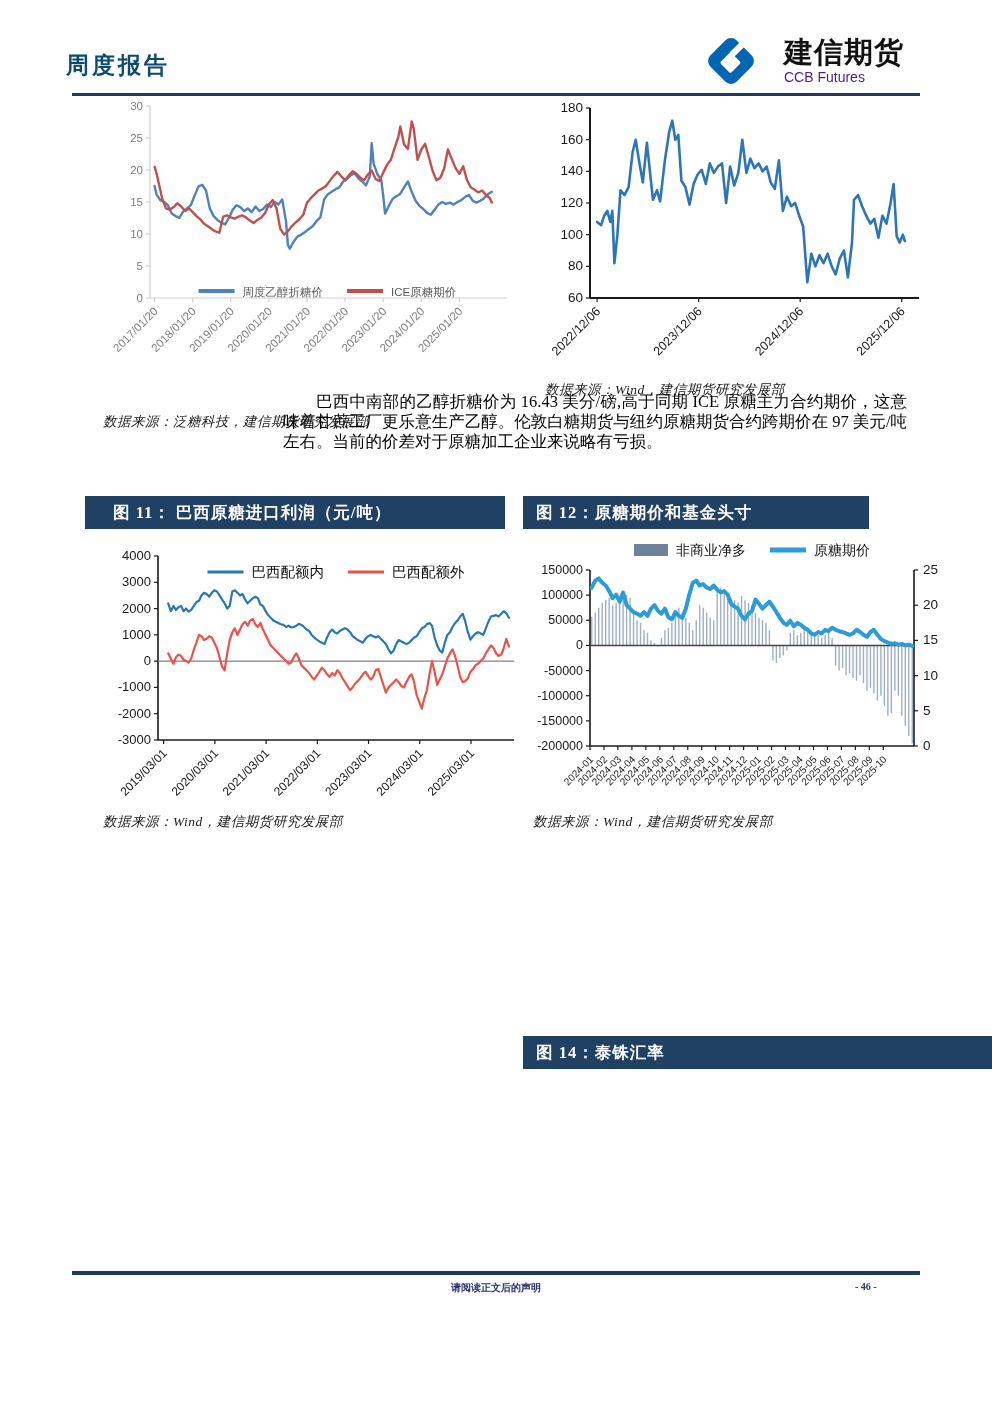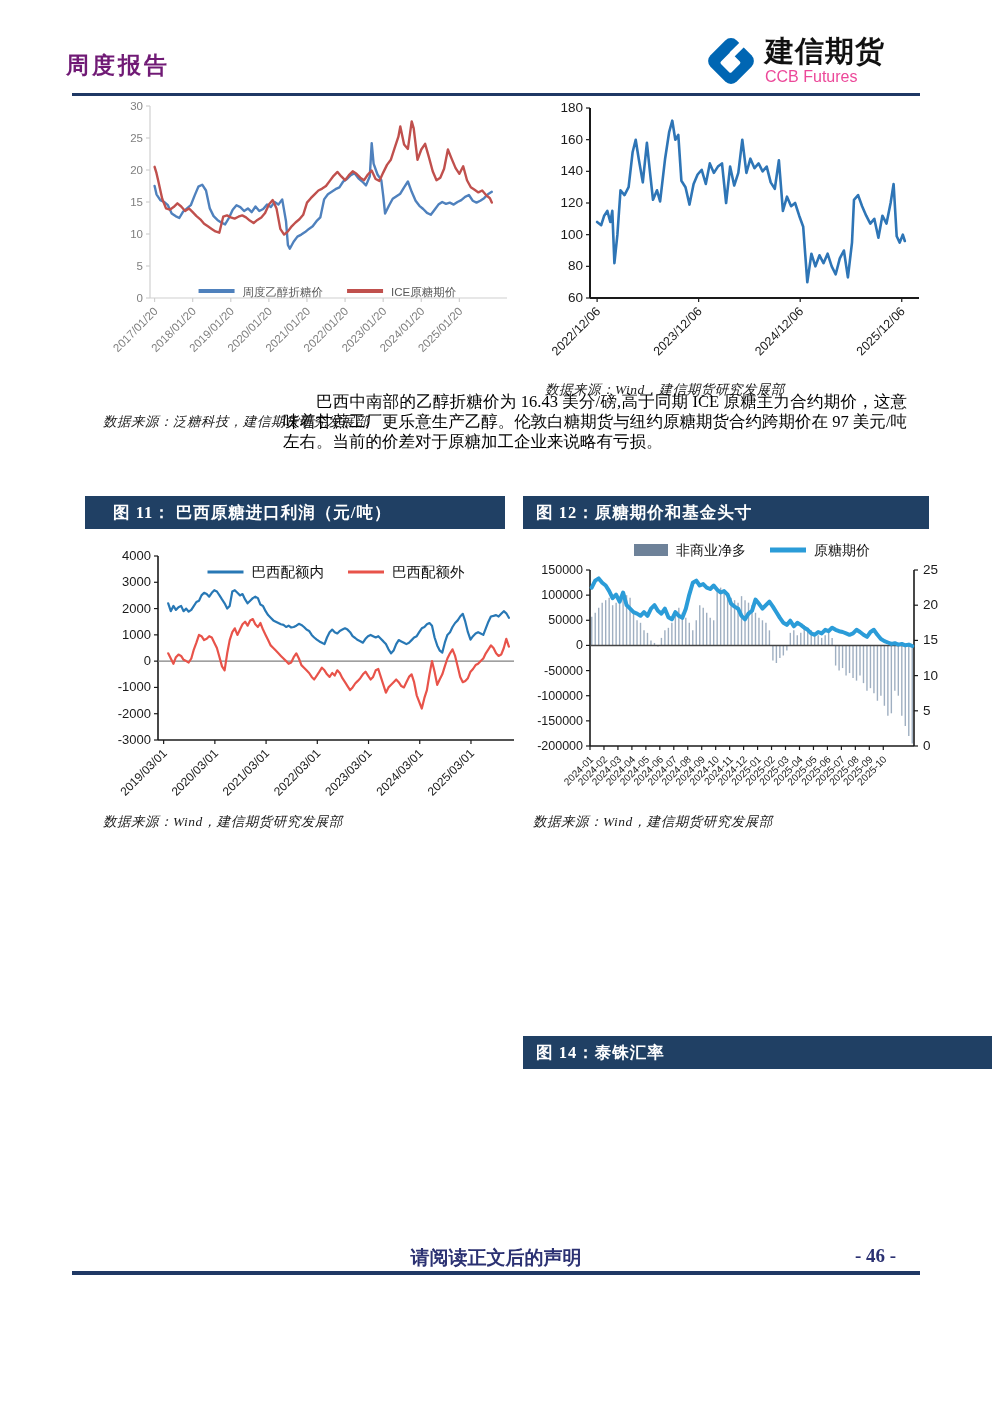--- a/index.html
+++ b/index.html
@@ -1,31 +1,31 @@
 <!DOCTYPE html>
 <html><head>
 <meta charset="utf-8">
 <style>
   html,body{margin:0;padding:0;background:#e8e8e8;}
   .page{position:relative;width:992px;height:1403px;background:#ffffff;margin:0 auto;
         font-family:"Liberation Serif","DejaVu Serif",serif;overflow:hidden;}
   .abs{position:absolute;}
-  .report-type{left:66px;top:50px;font-size:23px;font-weight:bold;color:#701a75;letter-spacing:3px;}
+  .report-type{left:66px;top:50px;font-size:23px;font-weight:bold;color:#0c4a6e;letter-spacing:3px;}
   .hdr-rule{left:72px;top:93px;width:848px;height:3px;background:#1f3864;}
-  .logo{left:702px;top:30px;width:225px;height:62px;display:flex;align-items:center;gap:5px;}
+  .logo{left:702px;top:30px;width:225px;height:62px;display:flex;align-items:center;gap:24px;}
   .logo-txt{display:flex;flex-direction:column;line-height:1.05;}
   .logo-cn{font-size:29px;font-weight:bold;color:#111;font-family:"Liberation Sans",sans-serif;letter-spacing:1px;}
-  .logo-en{font-size:16px;color:#ec4899;font-family:"Liberation Sans",sans-serif;margin-top:2px;}
+  .logo-en{font-size:14px;color:#4c1d95;font-family:"Liberation Sans",sans-serif;margin-top:2px;}
   .caption{font-size:13.5px;font-style:italic;color:#1a1a1a;letter-spacing:0.5px;}
   .para{left:283px;width:624px;font-size:16.5px;color:#000;line-height:20px;
         text-align:justify;text-indent:2em;}
   .figbar{height:33px;background:#204064;color:#fff;font-weight:bold;font-size:16.5px;
           line-height:33px;padding-left:13px;box-sizing:border-box;letter-spacing:1px;}
   .ftr-rule{left:72px;top:1271px;width:848px;height:4px;background:#1f3864;}
-  .ftr-text{top:1245px;font-size:19px;font-weight:bold;color:#2b3172;}
+  .ftr-text{top:1281px;font-size:10px;font-weight:bold;color:#2b3172;}
   svg{font-family:"Liberation Sans","DejaVu Sans",sans-serif;display:block;}
 </style>
 </head>
 <body>
 
 <div class="page">
 
   <div class="abs report-type">周度报告</div>
 
   <div class="abs logo">
@@ -118,21 +118,21 @@
         <polyline points="52.1,124.0 56.2,127.2 59.2,117.7 62.3,112.9 65.3,124.0 67.3,112.9 69.4,165.2 72.4,136.7 75.5,92.3 79.5,97.1 83.6,89.2 87.6,54.3 90.7,41.7 93.7,60.7 97.8,84.4 101.9,44.8 104.9,73.3 108.0,101.8 112.0,92.3 115.1,103.4 120.1,60.7 124.2,33.8 127.3,22.7 130.3,41.7 133.3,36.9 136.4,82.8 140.5,89.2 144.5,106.6 148.6,86.0 152.6,76.5 156.7,71.8 160.8,86.0 164.8,65.4 168.9,74.9 172.9,68.6 177.0,65.4 181.1,105.0 185.1,68.6 189.2,87.6 193.3,74.9 197.3,41.7 201.4,74.9 205.4,60.7 209.5,70.2 213.6,65.4 217.6,73.3 221.7,68.6 225.7,84.4 229.8,90.8 233.9,62.3 237.9,112.9 242.0,98.7 246.1,108.2 250.1,105.0 254.2,117.7 258.2,128.8 262.3,184.2 266.4,155.7 270.4,168.3 274.5,157.3 278.5,165.2 282.6,155.7 286.7,168.3 290.7,176.3 294.8,160.4 298.9,152.5 302.9,179.4 307.0,144.6 309.0,101.8 313.1,97.1 317.1,108.2 321.2,117.7 325.3,125.6 329.3,120.8 333.4,139.8 337.4,117.7 341.5,125.6 345.6,105.0 348.6,86.0 351.7,138.3 354.7,144.6 357.8,136.7 359.8,143.0" fill="none" stroke="#2e75b6" stroke-width="2.6" stroke-linejoin="round" stroke-linecap="round"></polyline>
       </svg>
   </figure>
 
   <div class="abs caption" style="left:103px;top:381px;margin-top:32px;">数据来源：泛糖科技，建信期货研究发展部</div>
   <div class="abs caption" style="left:545px;top:381px;">数据来源：Wind，建信期货研究发展部</div>
 
   <p class="abs para" style="top:392px;margin:0;">巴西中南部的乙醇折糖价为 16.43 美分/磅,高于同期 ICE 原糖主力合约期价，这意味着甘蔗工厂更乐意生产乙醇。伦敦白糖期货与纽约原糖期货合约跨期价在 97 美元/吨左右。当前的价差对于原糖加工企业来说略有亏损。</p>
 
   <div class="abs figbar" style="left:85px;top:496px;width:420px;padding-left:28px;">图 11： 巴西原糖进口利润（元/吨）</div>
-  <div class="abs figbar" style="left:523px;top:496px;width:406px;">图 12：原糖期价和基金头寸</div>
+  <div class="abs figbar" style="left:523px;top:496px;width:346px;">图 12：原糖期价和基金头寸</div>
 
   <figure class="abs" style="left:92px;top:538px;margin:12px;">
     <svg id="chart-brazil-import-profit" width="420" height="270">
         <line x1="54" y1="6" x2="54" y2="190" stroke="#1a1a1a" stroke-width="1.6"></line>
         <line x1="54" y1="190" x2="410" y2="190" stroke="#1a1a1a" stroke-width="1.6"></line>
         <text x="47" y="10" text-anchor="end" font-size="13" fill="#1a1a1a">4000</text>
         <line x1="50" y1="6" x2="54" y2="6" stroke="#1a1a1a" stroke-width="1.2"></line>
         <text x="47" y="36.285714285714306" text-anchor="end" font-size="13" fill="#1a1a1a">3000</text>
         <line x1="50" y1="32.285714285714306" x2="54" y2="32.285714285714306" stroke="#1a1a1a" stroke-width="1.2"></line>
         <text x="47" y="62.571428571428555" text-anchor="end" font-size="13" fill="#1a1a1a">2000</text>

